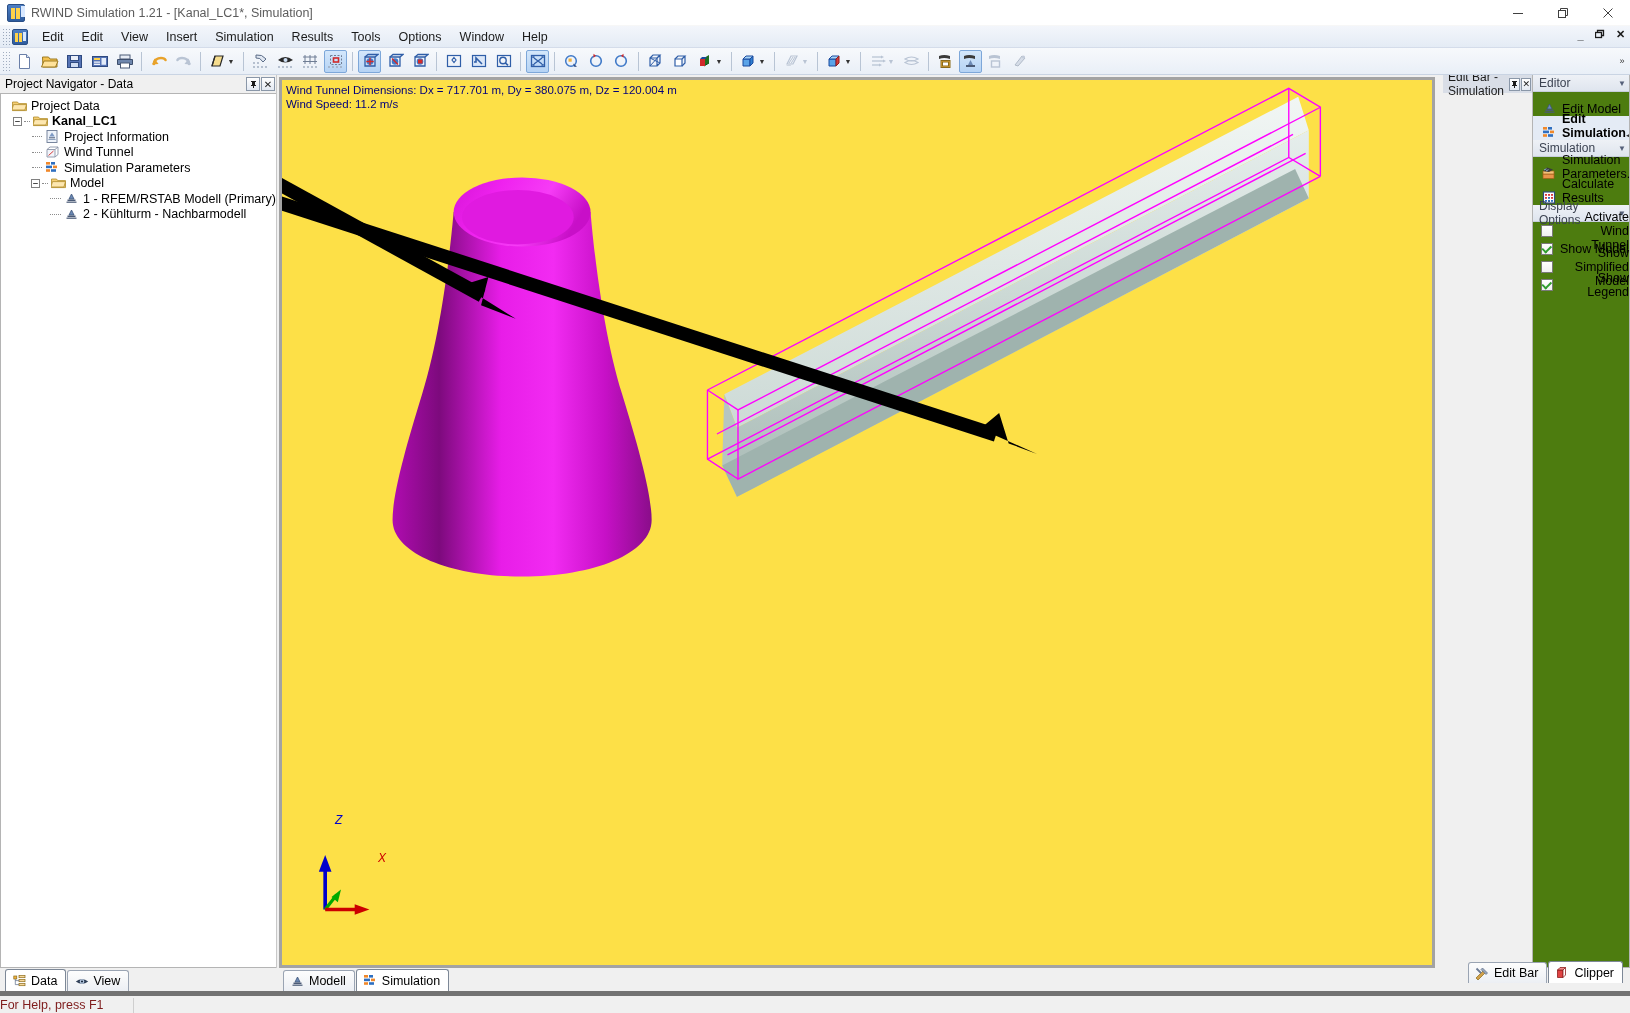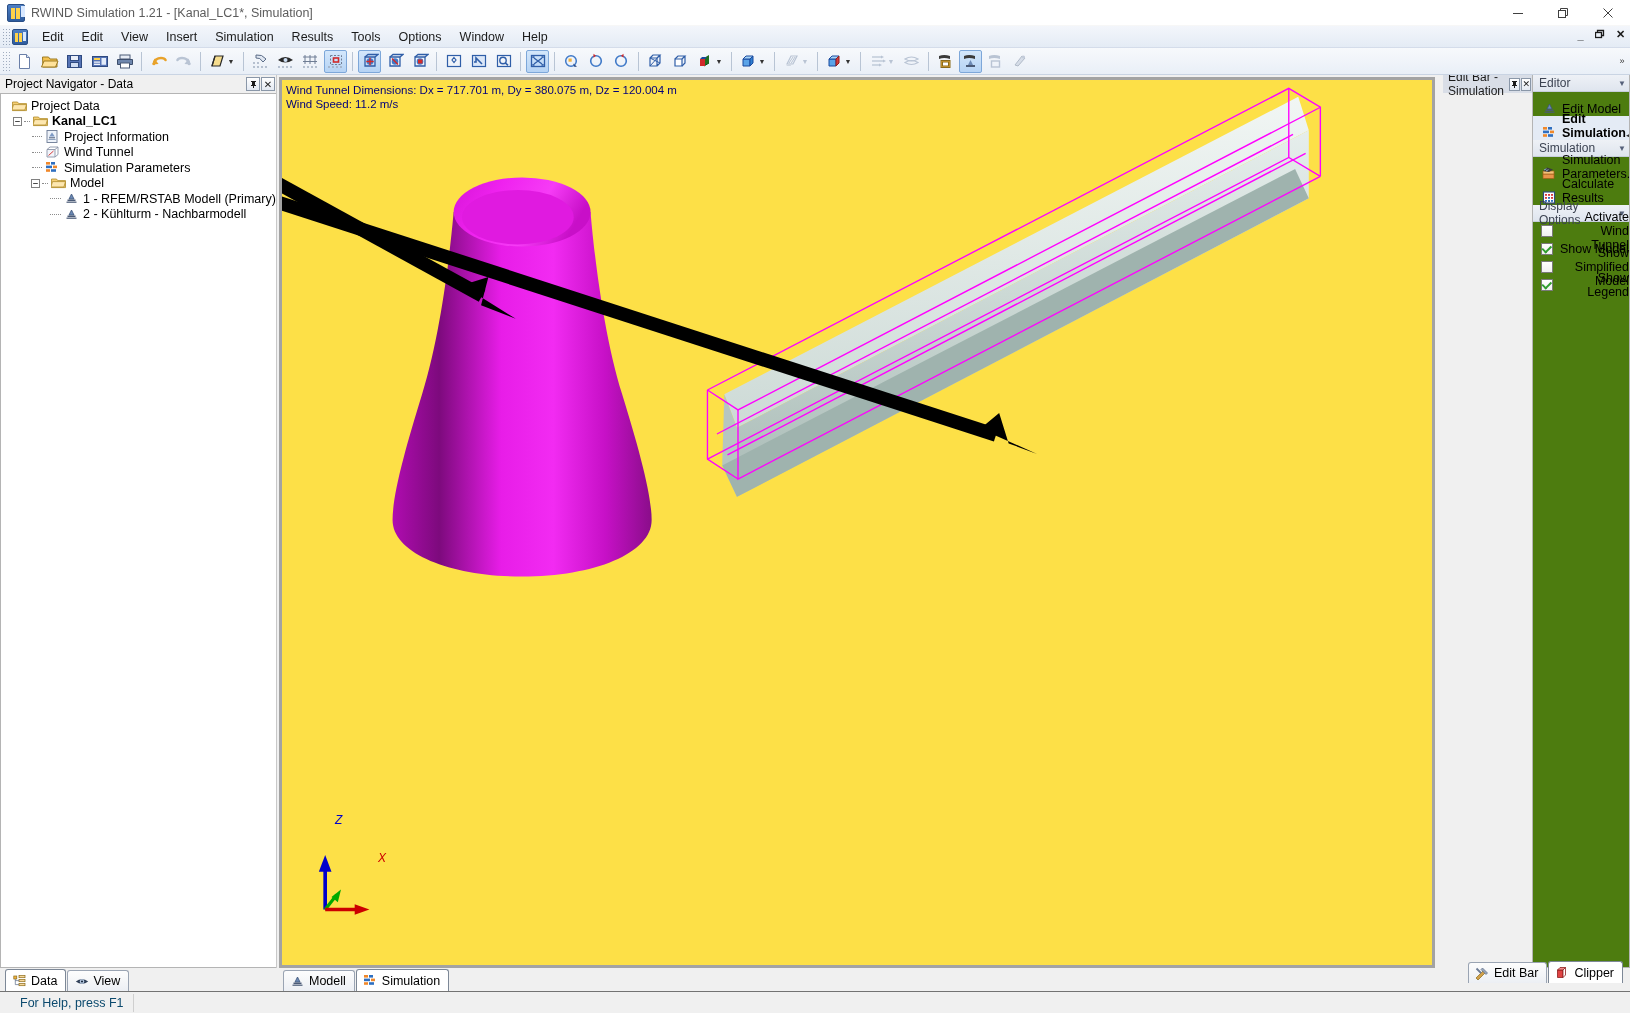--- a/index.html
+++ b/index.html
@@ -401,26 +401,26 @@
     height: 22px;
     border-color: #7d8897;
   }
   .tab-icon { width: 15px; height: 14px; display: flex; align-items: center; justify-content: center; flex: 0 0 15px; }
 
   
   .statusbar {
     height: 22px;
     flex: 0 0 22px;
     background: #f0f0f0;
-    border-top: 1px solid #737373;
+    border-top: 5px solid #737373;
     display: flex;
     align-items: center;
     font-size: 12.5px;
-    color: #0c4a6e;
-    padding-left: 20px;
+    color: #7f1d1d;
+    padding-left: 0;
     position: relative;
   }
   .status-sep {
     position: absolute;
     left: 133px; top: 2px;
     width: 1px; height: 18px;
     background: #cfcfcf;
   }
 </style>
 </head>

